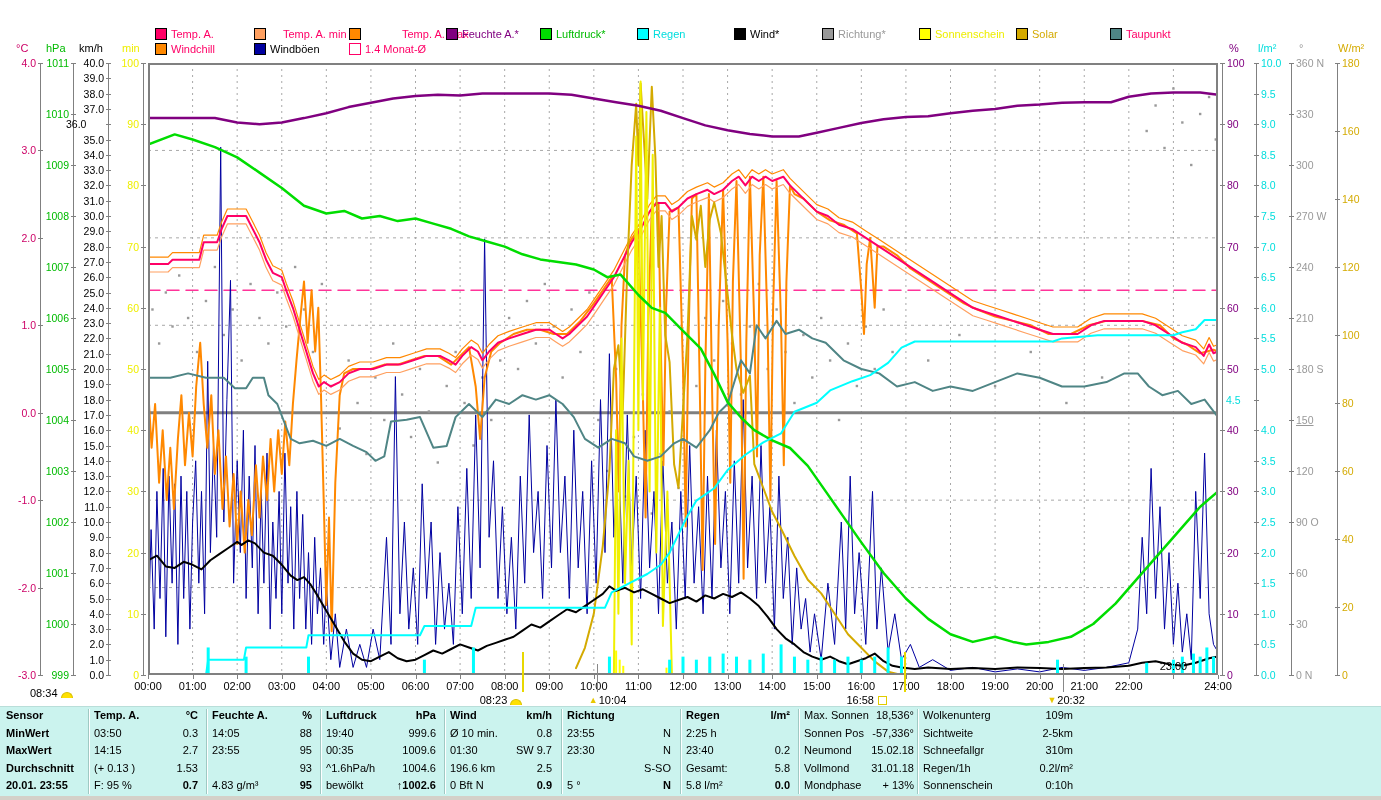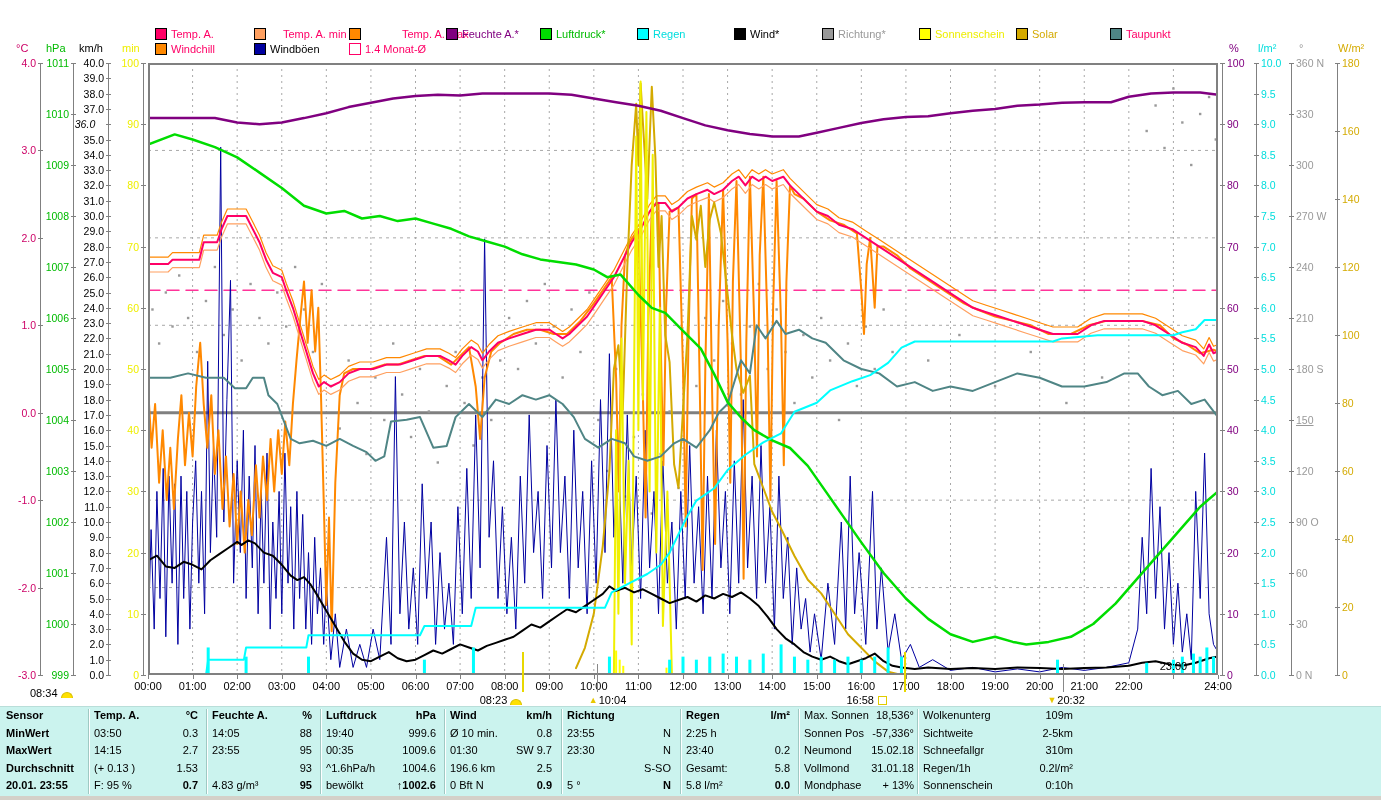--- a/index.html
+++ b/index.html
@@ -146,21 +146,21 @@
       <div class="axis-line" style="left: 108px; top: 63px; height: 612px;"></div>
       <div class="tick-mark" style="left: 106px; top: 63px;"></div>
       <div class="tick-label" style="top: 58px; color: rgb(0, 0, 0); left: 66px; width: 38px; text-align: right;">40.0</div>
       <div class="tick-mark" style="left: 106px; top: 78.3px;"></div>
       <div class="tick-label" style="top: 73.3px; color: rgb(0, 0, 0); left: 66px; width: 38px; text-align: right;">39.0</div>
       <div class="tick-mark" style="left: 106px; top: 93.6px;"></div>
       <div class="tick-label" style="top: 88.6px; color: rgb(0, 0, 0); left: 66px; width: 38px; text-align: right;">38.0</div>
       <div class="tick-mark" style="left: 106px; top: 108.9px;"></div>
       <div class="tick-label" style="top: 103.9px; color: rgb(0, 0, 0); left: 66px; width: 38px; text-align: right;">37.0</div>
       <div class="tick-mark" style="left: 106px; top: 124.2px;"></div>
-      <div class="tick-label" style="top: 119.2px; color: rgb(0, 0, 0); left: 66px; width: 38px; text-align: center; font-style: italic;">36.0</div>
+      <div class="tick-label" style="top: 119.2px; color: rgb(0, 0, 0); left: 66px; width: 38px; text-align: left;">36.0</div>
       <div class="tick-mark" style="left: 106px; top: 139.5px;"></div>
       <div class="tick-label" style="top: 134.5px; color: rgb(0, 0, 0); left: 66px; width: 38px; text-align: right;">35.0</div>
       <div class="tick-mark" style="left: 106px; top: 154.8px;"></div>
       <div class="tick-label" style="top: 149.8px; color: rgb(0, 0, 0); left: 66px; width: 38px; text-align: right;">34.0</div>
       <div class="tick-mark" style="left: 106px; top: 170.1px;"></div>
       <div class="tick-label" style="top: 165.1px; color: rgb(0, 0, 0); left: 66px; width: 38px; text-align: right;">33.0</div>
       <div class="tick-mark" style="left: 106px; top: 185.4px;"></div>
       <div class="tick-label" style="top: 180.4px; color: rgb(0, 0, 0); left: 66px; width: 38px; text-align: right;">32.0</div>
       <div class="tick-mark" style="left: 106px; top: 200.7px;"></div>
       <div class="tick-label" style="top: 195.7px; color: rgb(0, 0, 0); left: 66px; width: 38px; text-align: right;">31.0</div>
@@ -292,21 +292,21 @@
       <div class="tick-label" style="top: 241.6px; color: rgb(0, 221, 221); left: 1261px;">7.0</div>
       <div class="tick-mark" style="left: 1254px; top: 277.2px;"></div>
       <div class="tick-label" style="top: 272.2px; color: rgb(0, 221, 221); left: 1261px;">6.5</div>
       <div class="tick-mark" style="left: 1254px; top: 307.8px;"></div>
       <div class="tick-label" style="top: 302.8px; color: rgb(0, 221, 221); left: 1261px;">6.0</div>
       <div class="tick-mark" style="left: 1254px; top: 338.4px;"></div>
       <div class="tick-label" style="top: 333.4px; color: rgb(0, 221, 221); left: 1261px;">5.5</div>
       <div class="tick-mark" style="left: 1254px; top: 369px;"></div>
       <div class="tick-label" style="top: 364px; color: rgb(0, 221, 221); left: 1261px;">5.0</div>
       <div class="tick-mark" style="left: 1254px; top: 399.6px;"></div>
-      <div class="tick-label" style="top: 394.6px; color: rgb(0, 221, 221); left: 1261px;">4.5</div>
+      <div class="tick-label" style="top: 394.6px; color: rgb(0, 221, 221); left: 1226px;">4.5</div>
       <div class="tick-mark" style="left: 1254px; top: 430.2px;"></div>
       <div class="tick-label" style="top: 425.2px; color: rgb(0, 221, 221); left: 1261px;">4.0</div>
       <div class="tick-mark" style="left: 1254px; top: 460.8px;"></div>
       <div class="tick-label" style="top: 455.8px; color: rgb(0, 221, 221); left: 1261px;">3.5</div>
       <div class="tick-mark" style="left: 1254px; top: 491.4px;"></div>
       <div class="tick-label" style="top: 486.4px; color: rgb(0, 221, 221); left: 1261px;">3.0</div>
       <div class="tick-mark" style="left: 1254px; top: 522px;"></div>
       <div class="tick-label" style="top: 517px; color: rgb(0, 221, 221); left: 1261px;">2.5</div>
       <div class="tick-mark" style="left: 1254px; top: 552.6px;"></div>
       <div class="tick-label" style="top: 547.6px; color: rgb(0, 221, 221); left: 1261px;">2.0</div>

